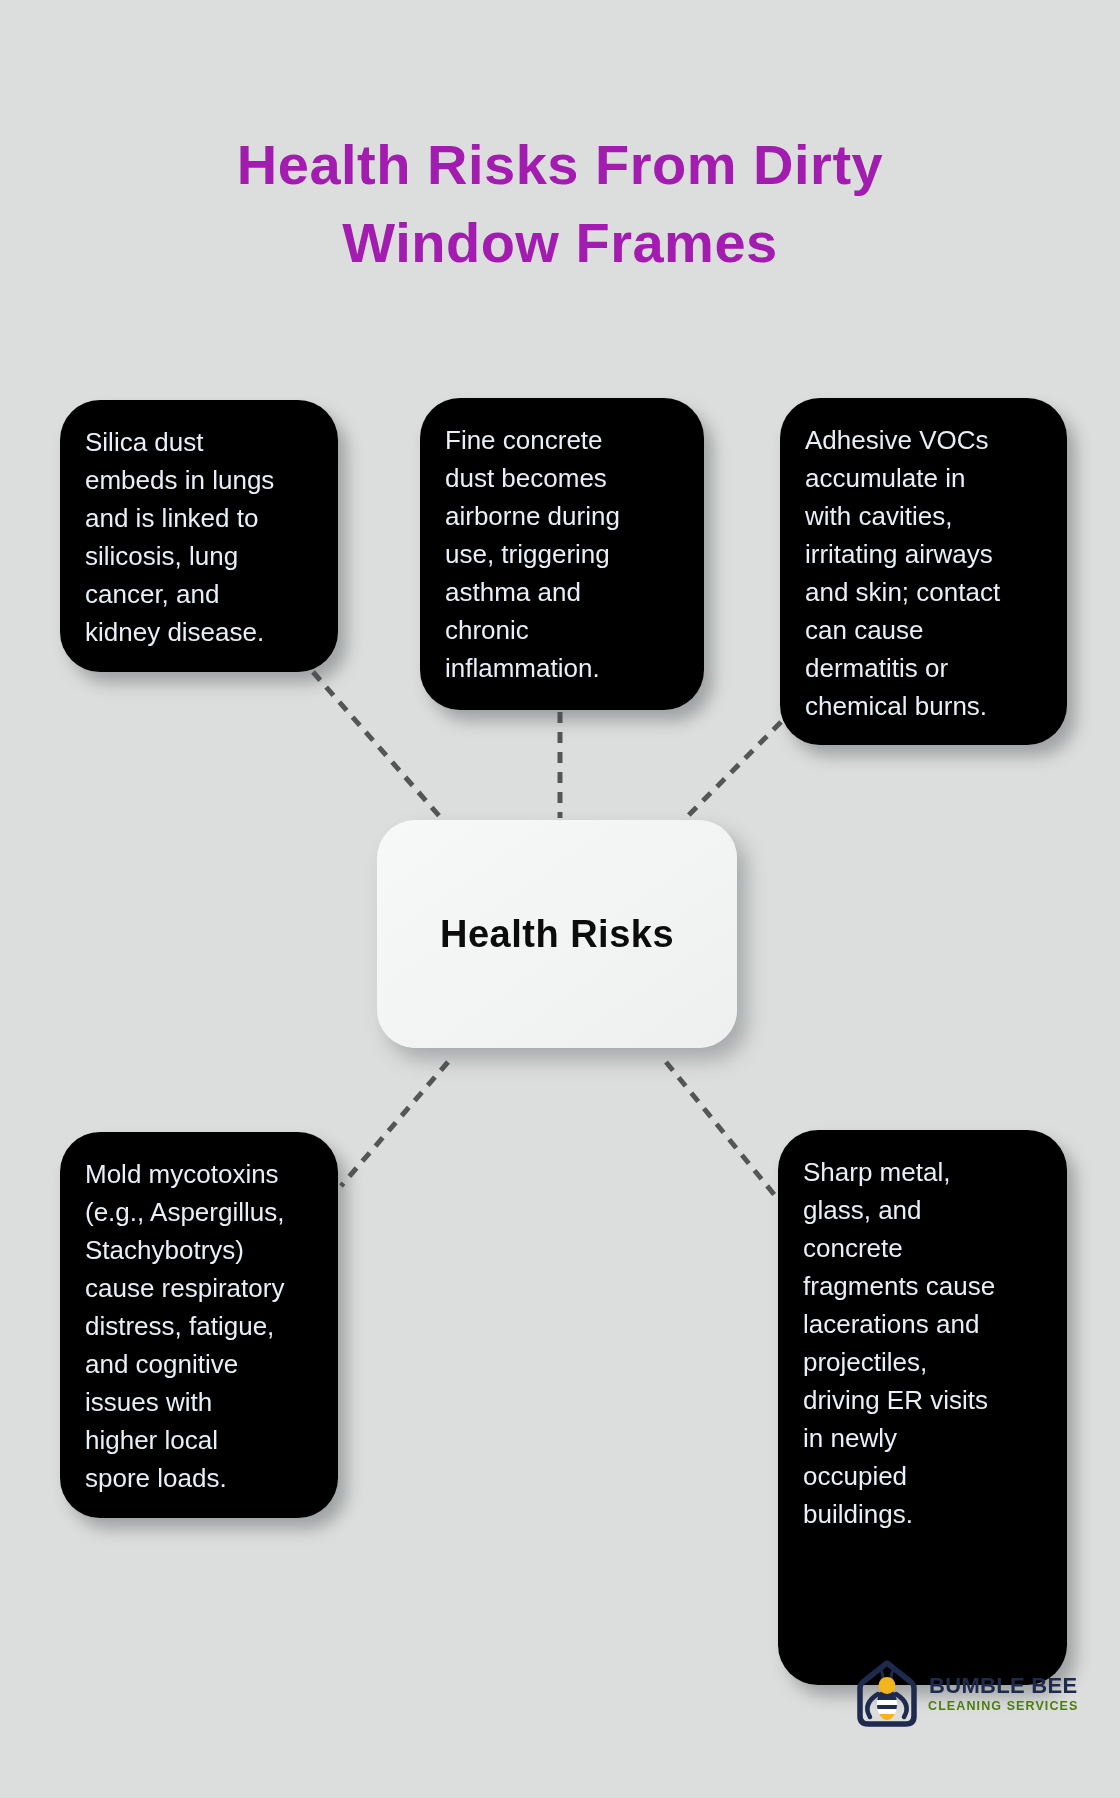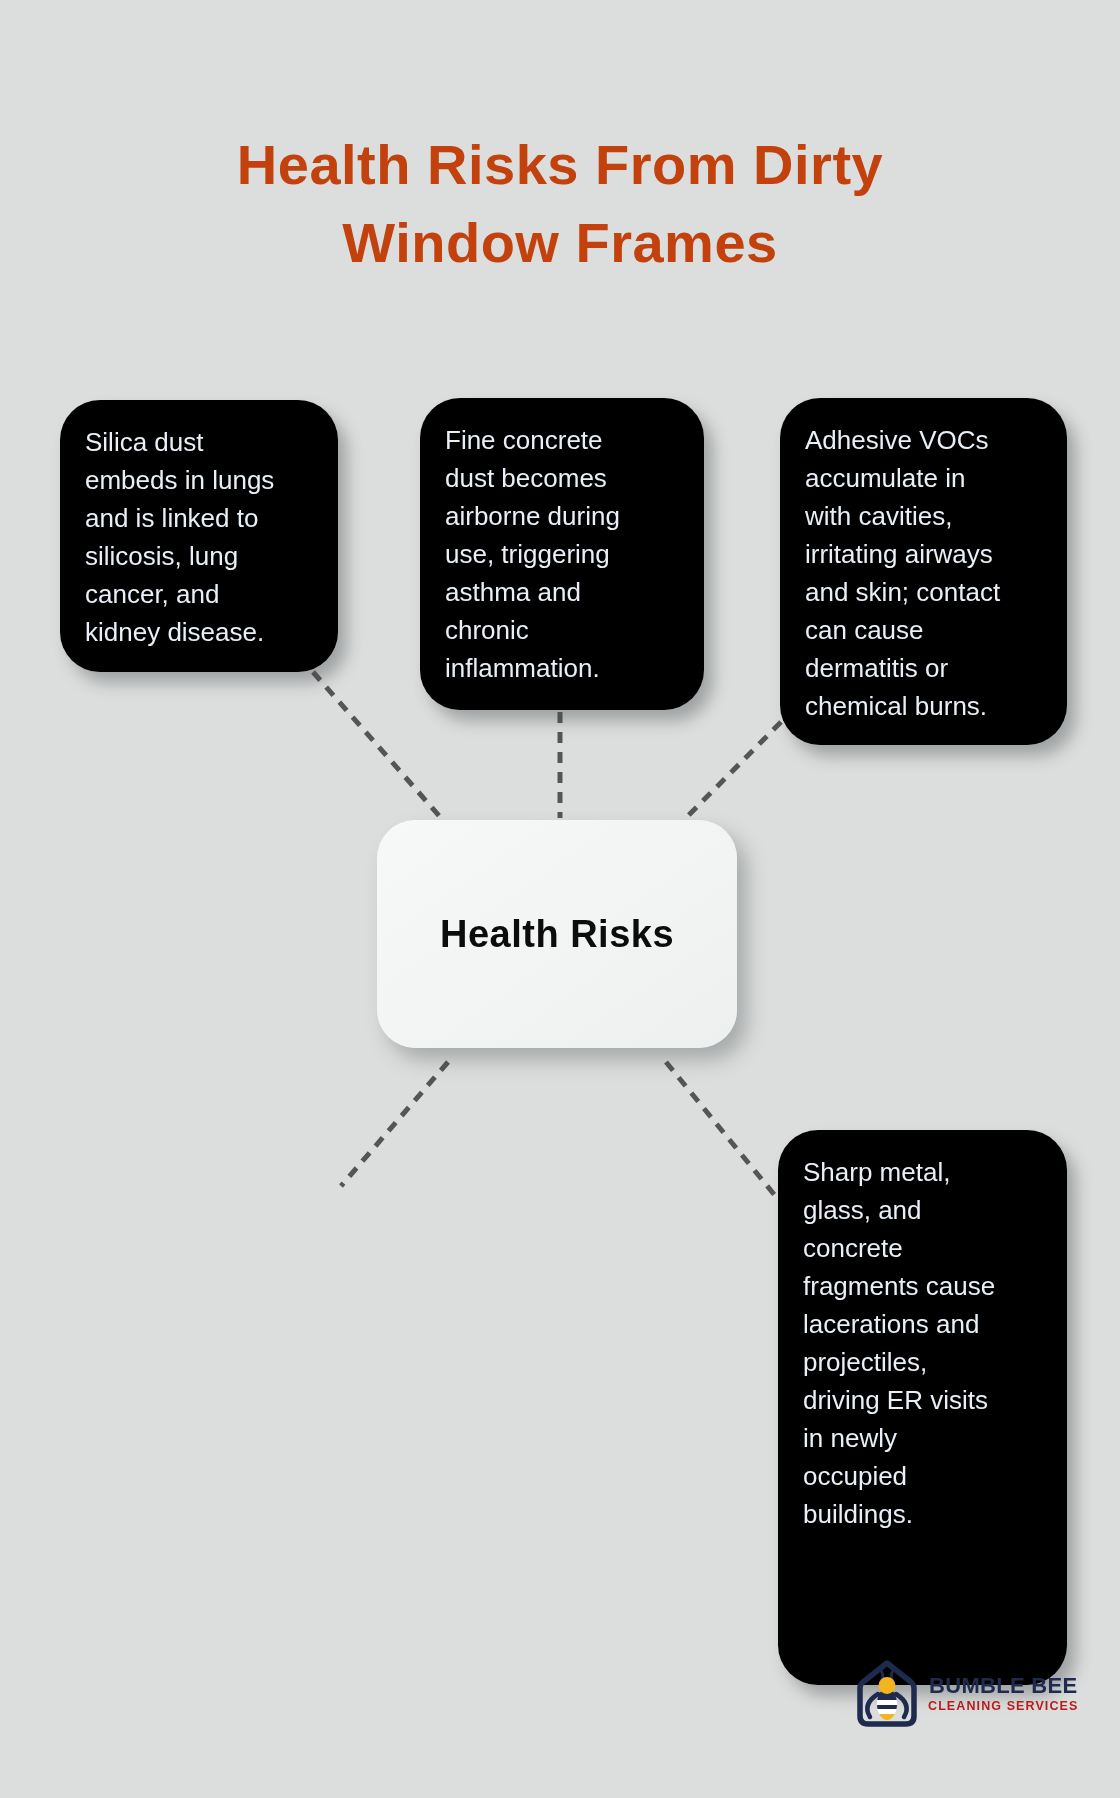--- a/index.html
+++ b/index.html
@@ -2,21 +2,21 @@
 <html><head>
 <meta charset="utf-8">
 <style>
   html,body{margin:0;padding:0;background:#dcdedd;}
   .canvas{
     position:relative;width:1120px;height:1798px;background:#dcdedd;
     font-family:"Liberation Sans","DejaVu Sans",sans-serif;overflow:hidden;
   }
   .title{
     position:absolute;left:160px;top:88px;width:800px;text-align:center;
-    font-size:56px;line-height:1.4;font-weight:700;color:#c2410c;
+    font-size:56px;line-height:1.4;font-weight:700;color:#a21caf;
     white-space:pre-line;letter-spacing:0.5px;
   }
   svg.connectors{position:absolute;left:0;top:0;width:1120px;height:1798px;}
   svg.connectors line{stroke:#555555;stroke-width:5;stroke-dasharray:11 9;}
   .risk{
     position:absolute;background:#000000;border-radius:40px;color:#e9eff7;
     font-size:26px;line-height:38px;padding:23px 18px 18px 25px;
     box-sizing:border-box;white-space:pre-line;
     box-shadow:9px 11px 16px rgba(70,75,78,0.40);
   }
@@ -28,21 +28,21 @@
   .center-node{
     position:absolute;left:377px;top:820px;width:360px;height:228px;
     background:linear-gradient(145deg,#f7f8f8,#eef0f0);border-radius:38px;
     box-shadow:10px 12px 20px rgba(70,75,78,0.35);
     display:flex;align-items:center;justify-content:center;
   }
   .center-node span{font-size:38px;font-weight:700;color:#0c0c0c;letter-spacing:0.5px;}
   .logo{position:absolute;left:851px;top:1659px;display:flex;align-items:center;gap:5px;}
   .logo-text{display:flex;flex-direction:column;justify-content:center;align-items:center;}
   .logo-name{font-size:22px;font-weight:700;color:#1e2a4e;letter-spacing:0.3px;line-height:1.1;}
-  .logo-tag{font-size:12.5px;font-weight:700;color:#b91c1c;letter-spacing:1.1px;margin-top:2px;line-height:1.1;}
+  .logo-tag{font-size:12.5px;font-weight:700;color:#4d7c0f;letter-spacing:1.1px;margin-top:2px;line-height:1.1;}
 </style>
 </head>
 <body>
 
 <div class="canvas">
 
   <h1 class="title">Health Risks From Dirty
 Window Frames</h1>
 
   <svg class="connectors" aria-hidden="true">
@@ -67,20 +67,29 @@
 chronic
 inflammation.</div>
   <div class="risk" id="box-vocs">Adhesive VOCs
 accumulate in
 with cavities,
 irritating airways
 and skin; contact
 can cause
 dermatitis or
 chemical burns.</div>
+  <div class="risk" id="box-mold">Mold mycotoxins
+(e.g., Aspergillus,
+Stachybotrys)
+cause respiratory
+distress, fatigue,
+and cognitive
+issues with
+higher local
+spore loads.</div>
   <div class="risk" id="box-sharp">Sharp metal,
 glass, and
 concrete
 fragments cause
 lacerations and
 projectiles,
 driving ER visits
 in newly
 occupied
 buildings.</div>

